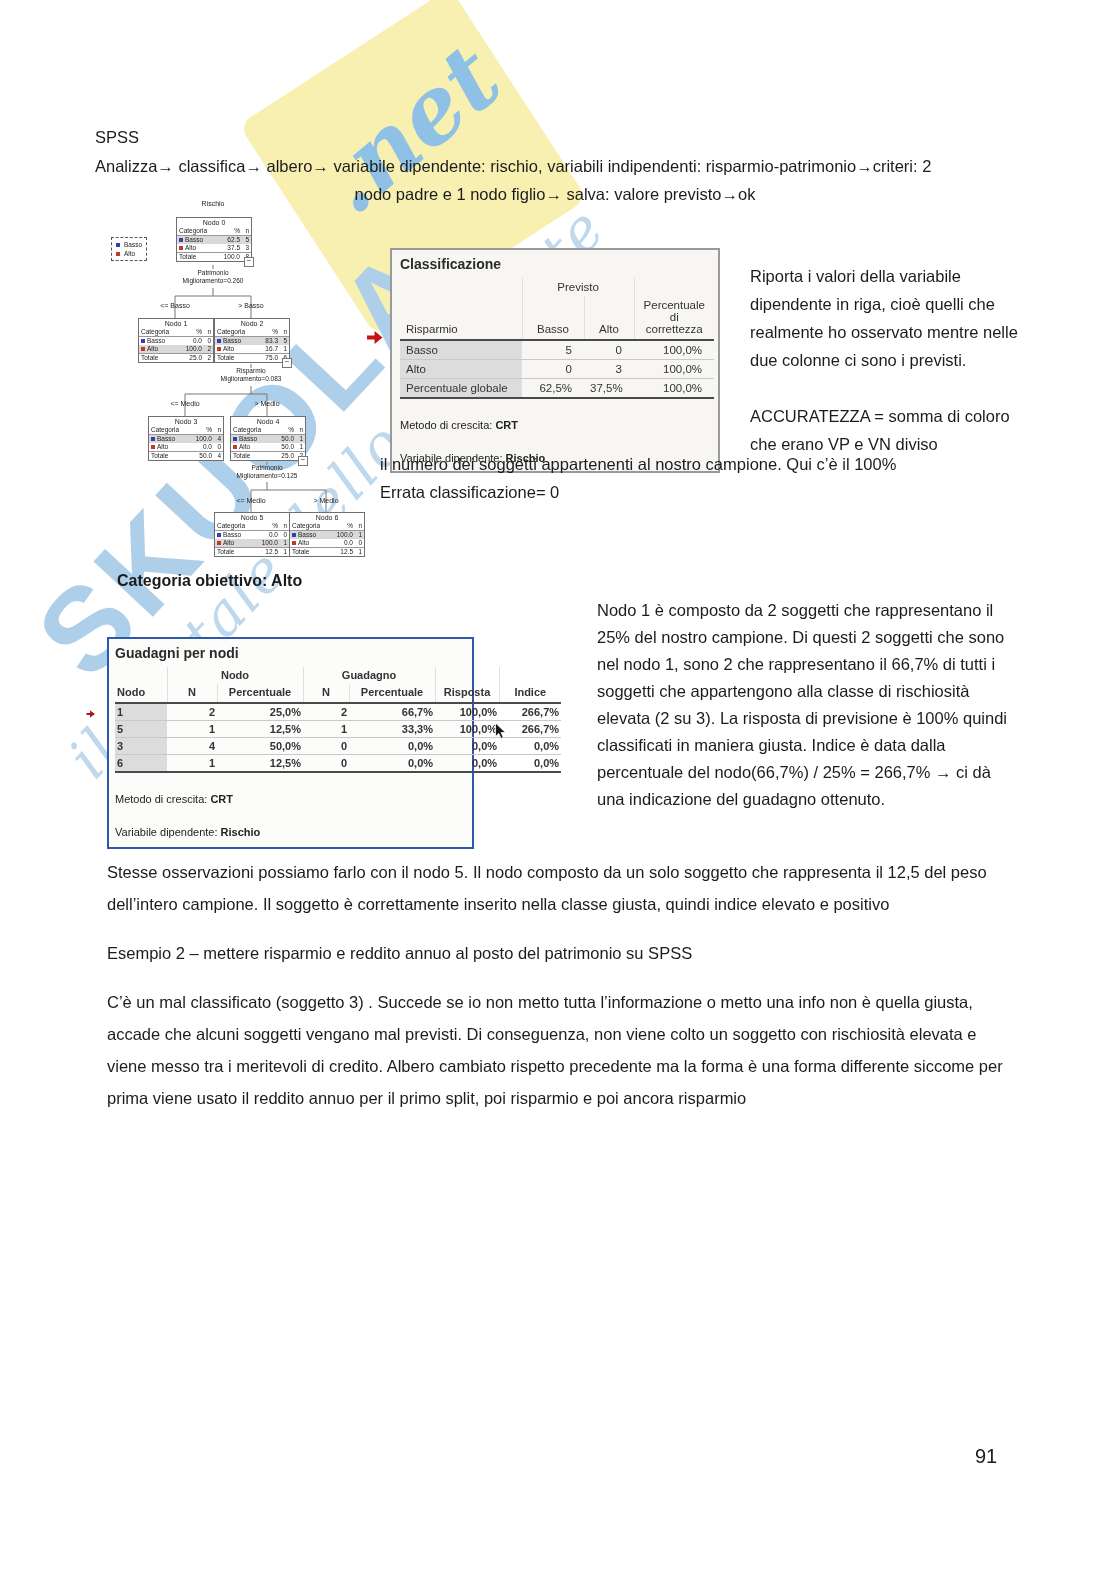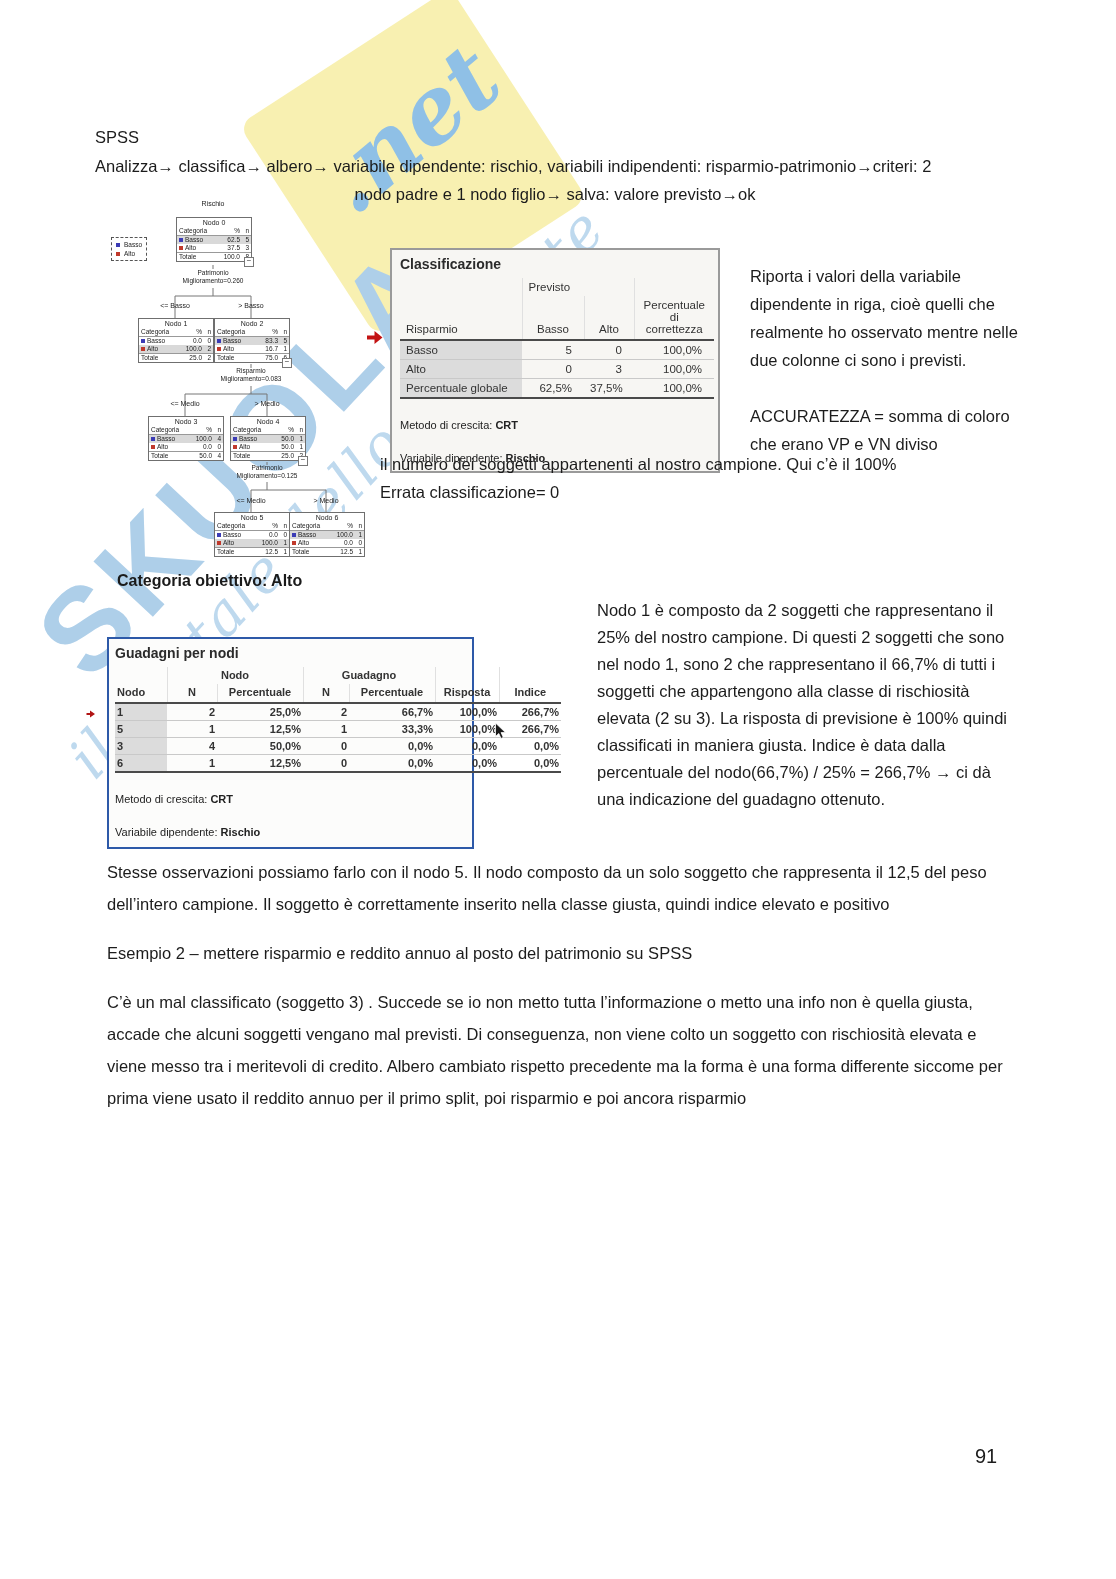--- a/index.html
+++ b/index.html
@@ -46,21 +46,21 @@
             font-size:8px;line-height:6px;text-align:center;color:#333;}
   .split{position:absolute;width:120px;text-align:center;font-size:6.5px;line-height:8px;color:#222;}
   .blabel{position:absolute;font-size:7px;color:#222;transform:translateX(-50%);white-space:nowrap;}
 
   
   .cls-box{left:390px;top:248px;width:330px;background:#f7f6f3;border:2px solid #9a9a9a;padding:4px 8px 6px;box-sizing:border-box;}
   .gains-box{left:107px;top:637px;width:367px;background:#fcfcfb;border:2px solid #2d59a8;padding:4px 6px 8px;box-sizing:border-box;}
   .spss-title{text-align:left;font-weight:bold;font-size:14px;color:#2b2b2b;margin:2px 0 6px;}
   table.spss{border-collapse:collapse;width:100%;font-size:11.5px;color:#333;table-layout:fixed;}
   table.spss td{padding:3px 6px;overflow:hidden;}
-  tr.prevrow td{text-align:left;}
+  tr.prevrow td{text-align:center;}
   tr.hdr td{vertical-align:bottom;text-align:center;line-height:12px;padding-bottom:4px;}
   tr.hdr td.first{text-align:left;}
   .vsep{border-left:1px solid #e0e0e0;}
   tr.hdr{border-bottom:2px solid #4a4a4a;}
   tr.datarow td{border-top:1px solid #c9c9c9;text-align:right;padding-right:12px;}
   tr.datarow.lastrow{border-bottom:2px solid #4a4a4a;}
   td.rowlabel{background:#dcdcdc;text-align:left !important;padding-right:4px !important;}
   .spss-foot{font-size:11px;line-height:13px;margin-top:20px;color:#222;}
   .spss-foot b{font-weight:bold;}
   table.gains{border-collapse:collapse;width:100%;font-size:11px;color:#333;table-layout:fixed;}

